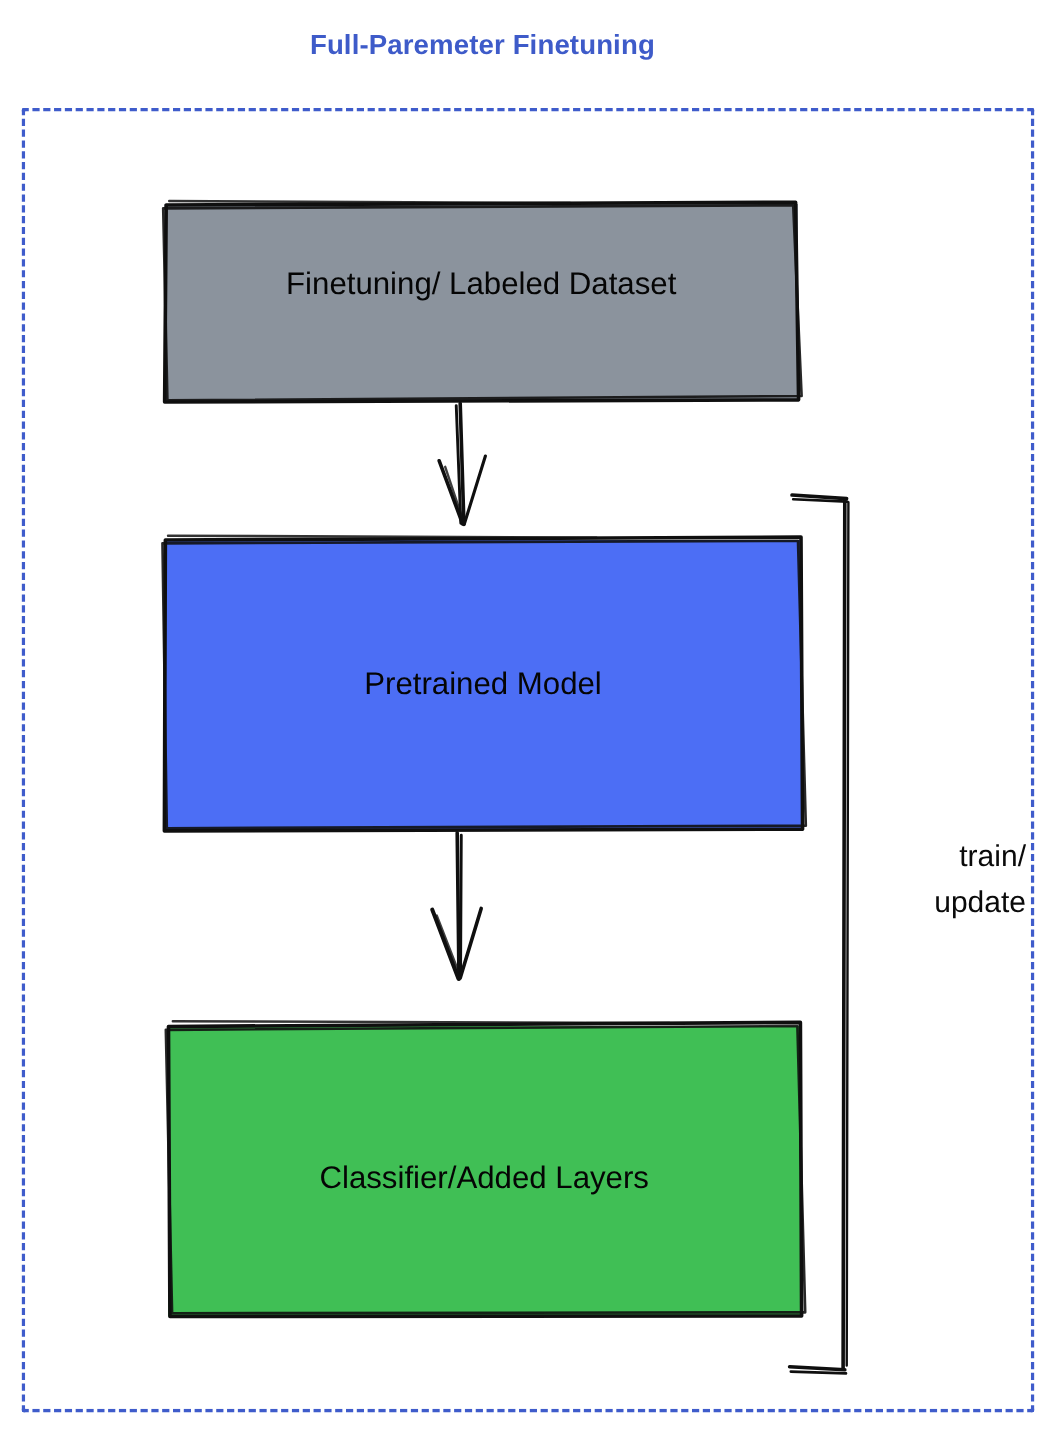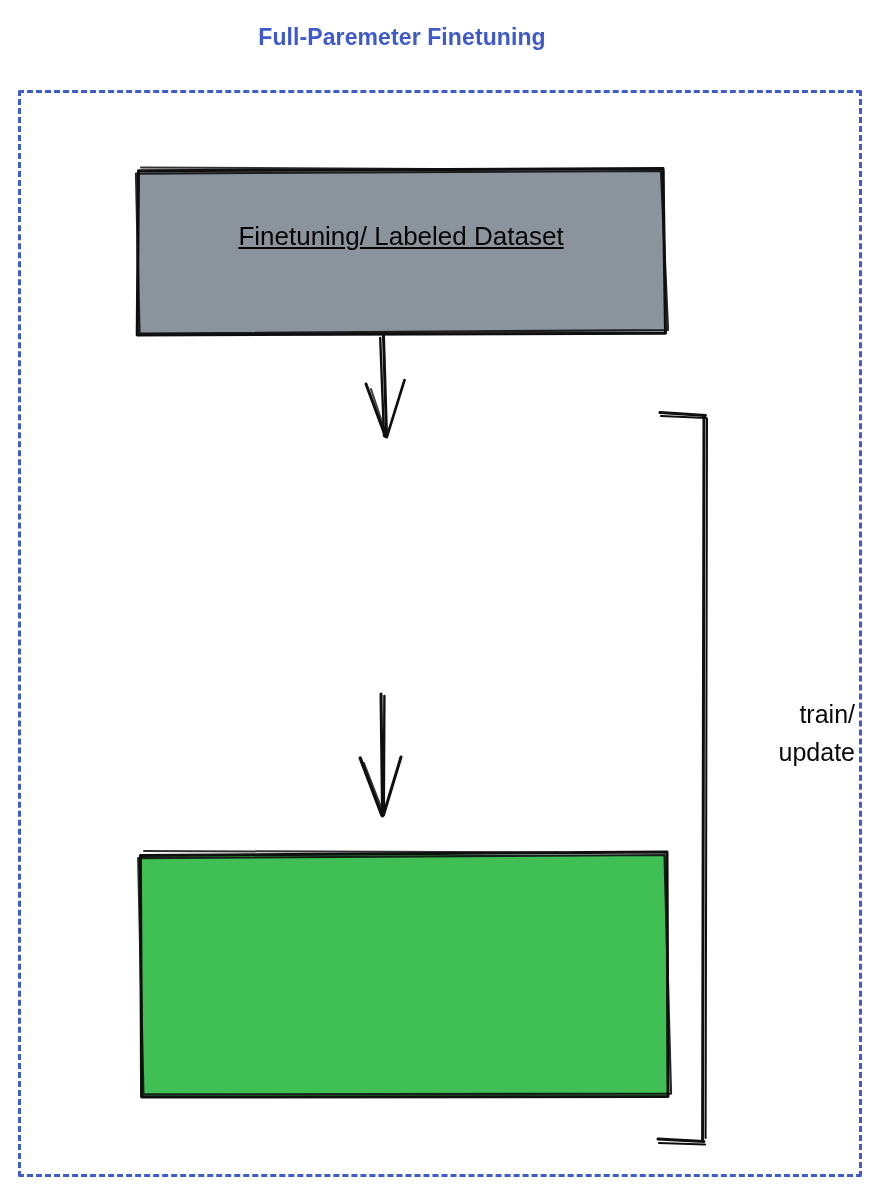--- a/index.html
+++ b/index.html
@@ -55,21 +55,20 @@
   .sketch-box .label {
     position: absolute;
     left: 0; width: 100%;
     text-align: center;
     color: #050505;
     font-size: 26px;
     font-weight: 400;
     line-height: 32px;
     white-space: nowrap;
     pointer-events: none;
-    text-decoration: underline;
   }
   .sketch-box svg {
     position: absolute;
     left: -12px; top: -12px;
     overflow: visible;
     pointer-events: none;
   }
 
   #box-dataset { left: 137px; top: 170px; width: 528px; height: 164px; }
   #box-dataset .fill { background: #8b939d; }
@@ -118,30 +117,42 @@
     <svg width="552" height="188" viewBox="0 0 552 188">
       <g fill="none" stroke="#0f0f0f" stroke-width="3" stroke-linecap="round" stroke-linejoin="round">
         <path d="M13.5 12.8 L538 10.5 L540.5 175.2 L12.2 177.0 Z"></path>
         <path d="M11.0 15.6 L536 13.0 L543.0 172.0 L14.5 175.6 Z" stroke-width="2.2" opacity="0.9"></path>
         <path d="M16 9.5 L350 11.2" stroke-width="2" opacity="0.85"></path>
       </g>
     </svg>
     <div class="label">Finetuning/ Labeled Dataset</div>
   </div>
 
+  <div class="sketch-box" id="box-model">
+    <div class="fill"></div>
+    <svg width="555" height="266" viewBox="0 0 555 266">
+      <g fill="none" stroke="#0f0f0f" stroke-width="3" stroke-linecap="round" stroke-linejoin="round">
+        <path d="M12.8 12.0 L542.5 9.6 L543.8 253.0 L12.0 254.4 Z"></path>
+        <path d="M10.4 14.8 L540.0 12.6 L546.5 250.0 L14.0 252.2 Z" stroke-width="2.2" opacity="0.9"></path>
+        <path d="M15 8.4 L372 10.0" stroke-width="2" opacity="0.85"></path>
+      </g>
+    </svg>
+    <div class="label">Pretrained Model</div>
+  </div>
 
   <div class="sketch-box" id="box-classifier">
     <div class="fill"></div>
     <svg width="551" height="266" viewBox="0 0 551 266">
       <g fill="none" stroke="#0f0f0f" stroke-width="3" stroke-linecap="round" stroke-linejoin="round">
         <path d="M12.4 12.4 L539.0 9.0 L540.0 253.6 L13.6 254.0 Z"></path>
         <path d="M10.2 15.2 L536.5 12.0 L543.0 250.6 L15.4 251.4 Z" stroke-width="2.2" opacity="0.9"></path>
         <path d="M16 8.0 L430 9.4" stroke-width="2" opacity="0.85"></path>
       </g>
     </svg>
+    <div class="label">Classifier/Added Layers</div>
   </div>
 
   <svg class="connector-layer" viewBox="0 0 880 1200">
     <g fill="none" stroke="#0f0f0f" stroke-linecap="round" stroke-linejoin="round">
 
       <g>
         <path d="M383.5 336 L386.6 437" stroke-width="3"></path>
         <path d="M380.2 338 L384.0 436" stroke-width="2.4"></path>
         <path d="M366.0 384 L385.5 436.5" stroke-width="3"></path>
         <path d="M404.5 380 L387.0 436.5" stroke-width="2.6"></path>

